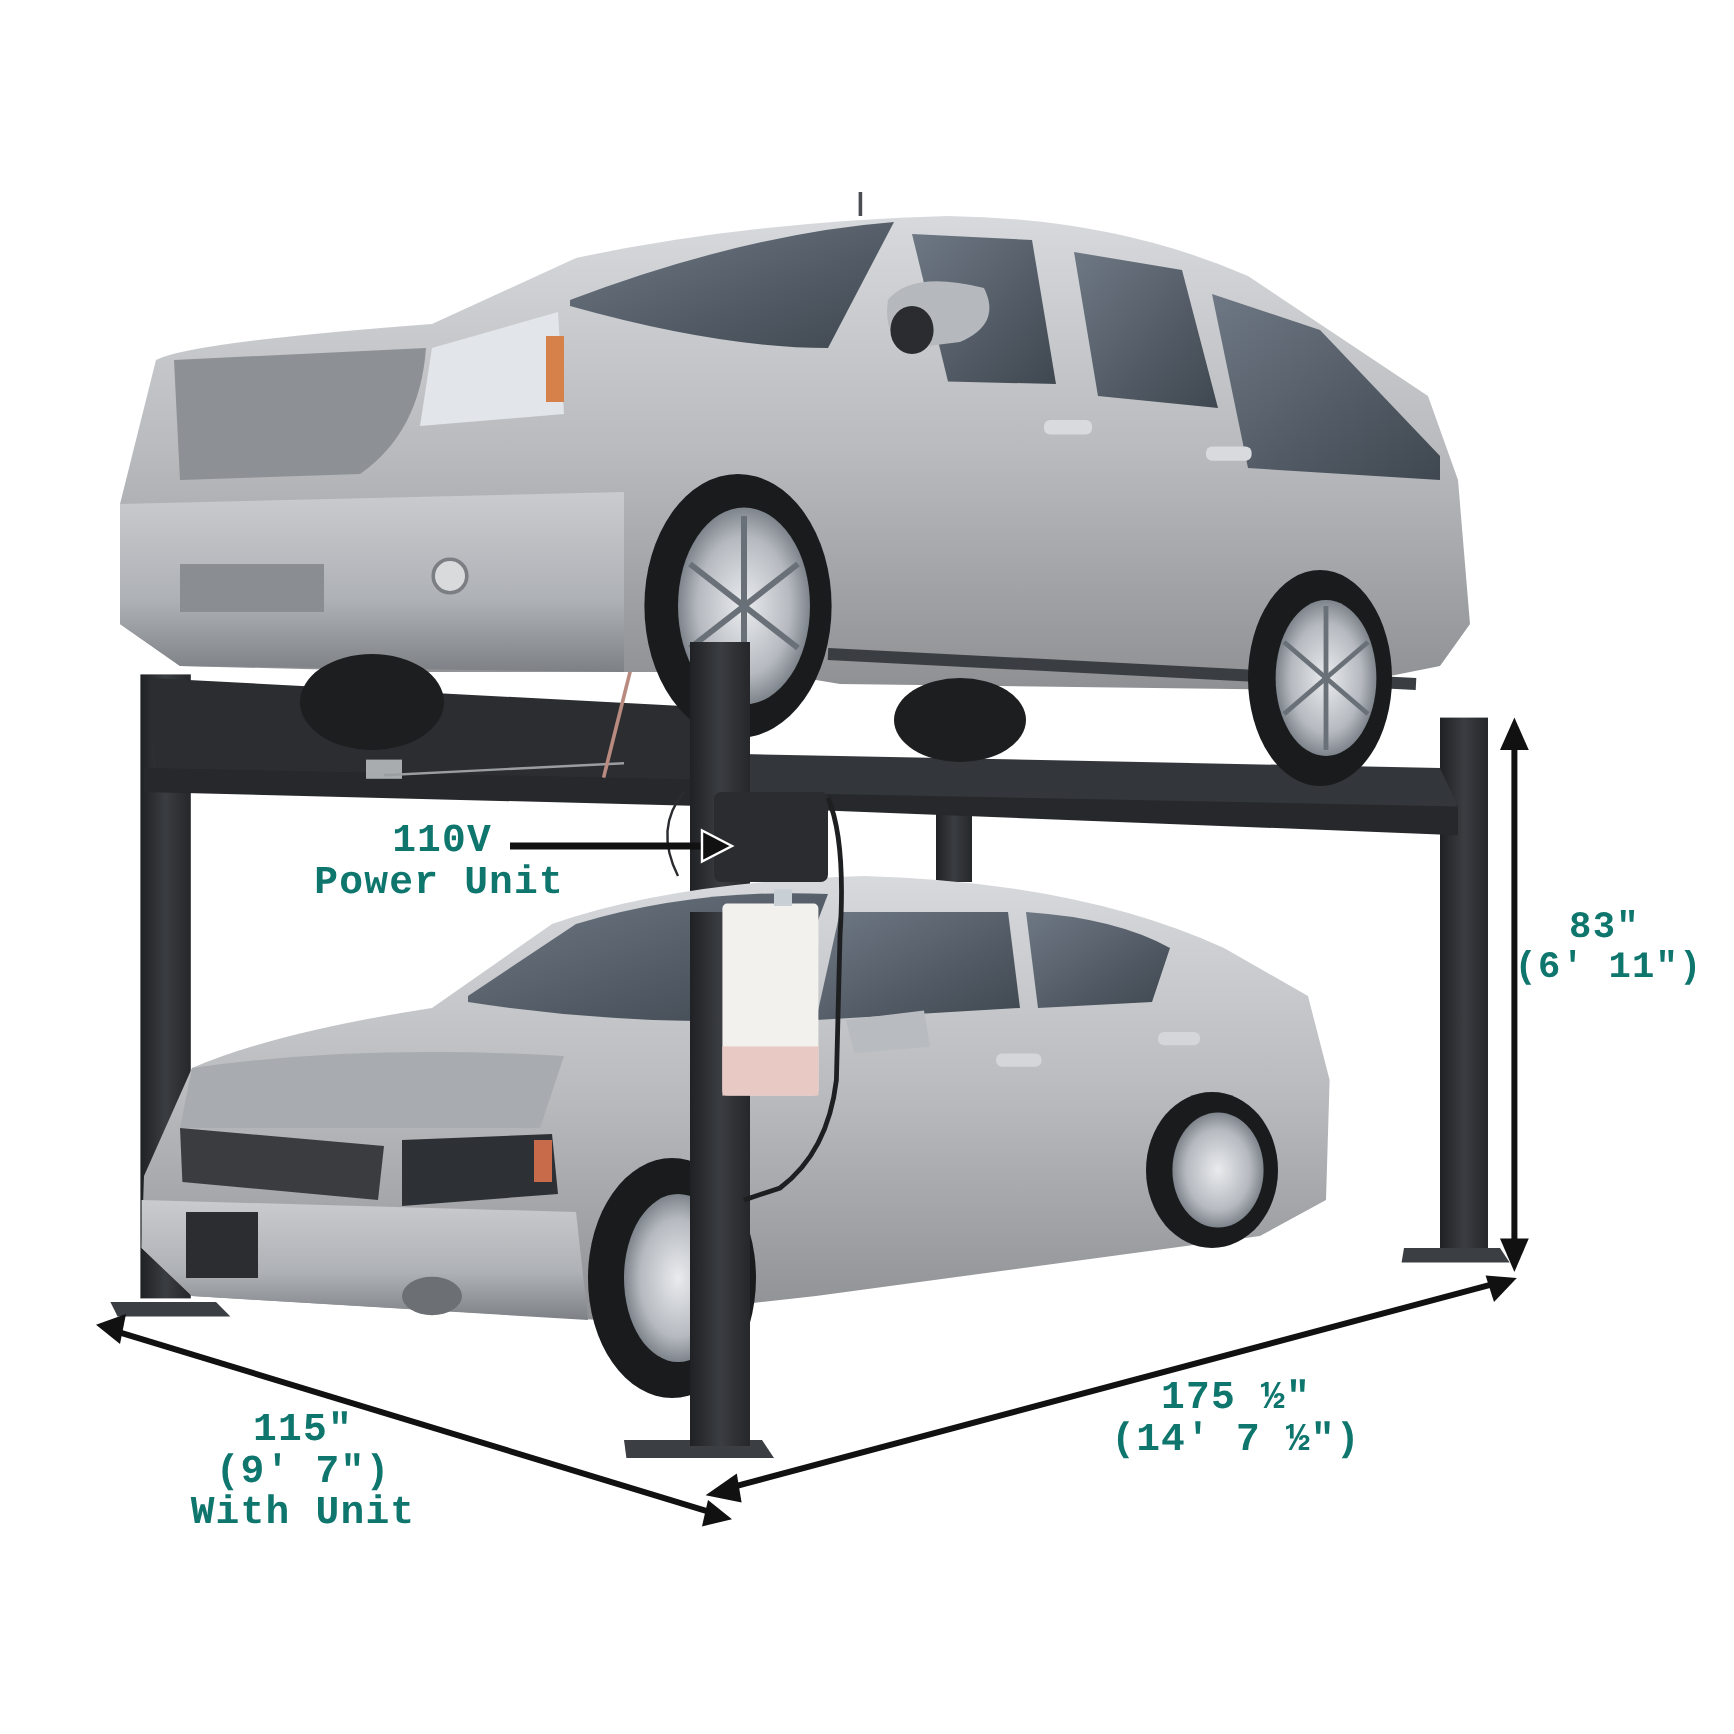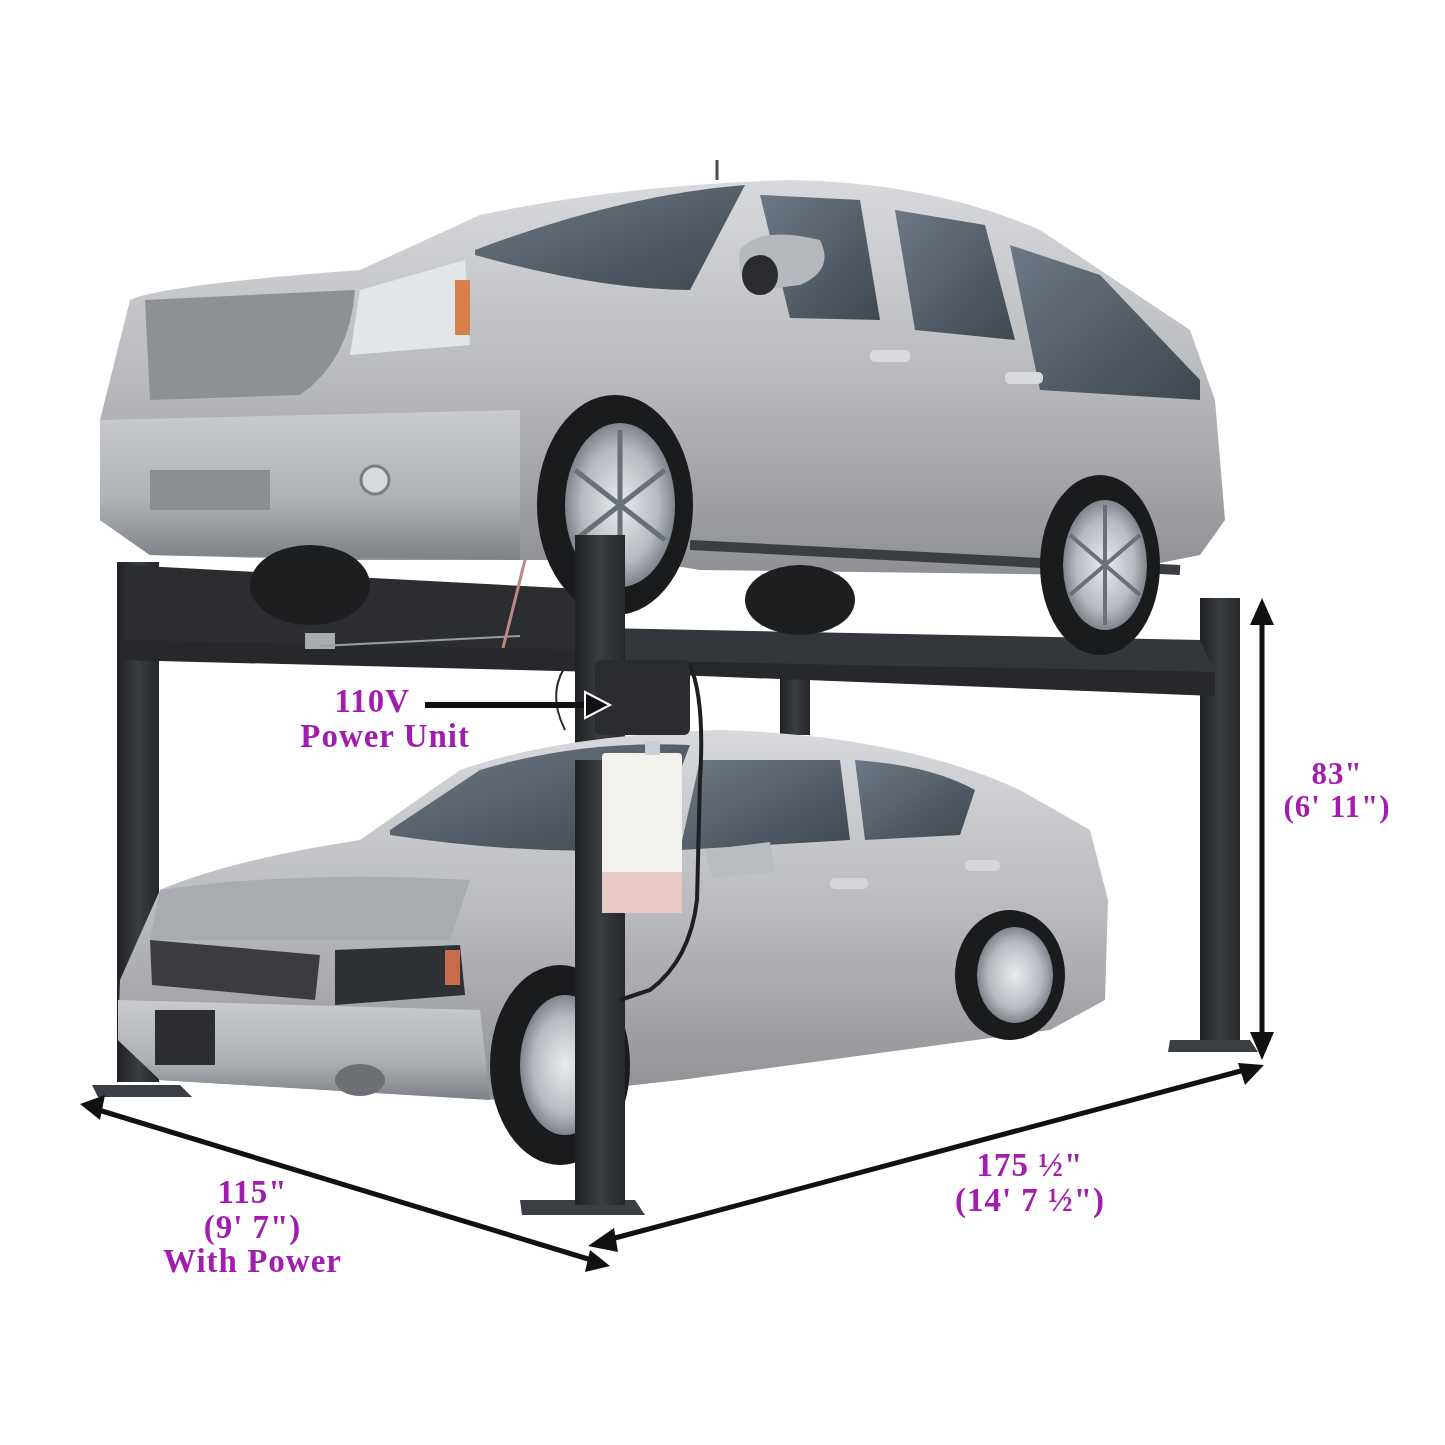--- a/index.html
+++ b/index.html
@@ -1,18 +1,18 @@
 <!DOCTYPE html>
 <html><head>
   <meta charset="utf-8">
   <style>
     html, body { margin: 0; padding: 0; background: #ffffff; }
     body { width: 1445px; height: 1445px; position: relative; overflow: hidden; font-family: "DejaVu Sans", sans-serif; }
     #scene { position: absolute; left: 0; top: 0; width: 1445px; height: 1445px; }
-    .label { position: absolute; color: #a21caf; font-family: Liberation Serif, serif; font-weight: bold; text-align: center; line-height: 1.05; letter-spacing: 1px; white-space: nowrap; }
+    .label { position: absolute; color: #0f766e; font-family: Liberation Mono, monospace; font-weight: bold; text-align: center; line-height: 1.05; letter-spacing: 1px; white-space: nowrap; }
     .label span { display: block; }
     #lbl-power { left: 255px; top: 684px; font-size: 33px; text-align: right; width: 215px; }
     #lbl-height { left: 1262px; top: 758px; font-size: 31px; width: 150px; }
     #lbl-length { left: 905px; top: 1148px; font-size: 33px; width: 250px; }
     #lbl-width { left: 130px; top: 1175px; font-size: 33px; width: 245px; }
   </style>
 </head>
 <body>
 
 <svg id="scene" viewBox="0 0 1445 1445" xmlns="http://www.w3.org/2000/svg">
@@ -188,14 +188,14 @@
 </div>
 
 <div class="label" id="lbl-length">
   <span>175 ½"</span>
   <span>(14' 7 ½")</span>
 </div>
 
 <div class="label" id="lbl-width">
   <span>115"</span>
   <span>(9' 7")</span>
-  <span>With Power</span>
+  <span>With Unit</span>
 </div>
 
 </body></html>

